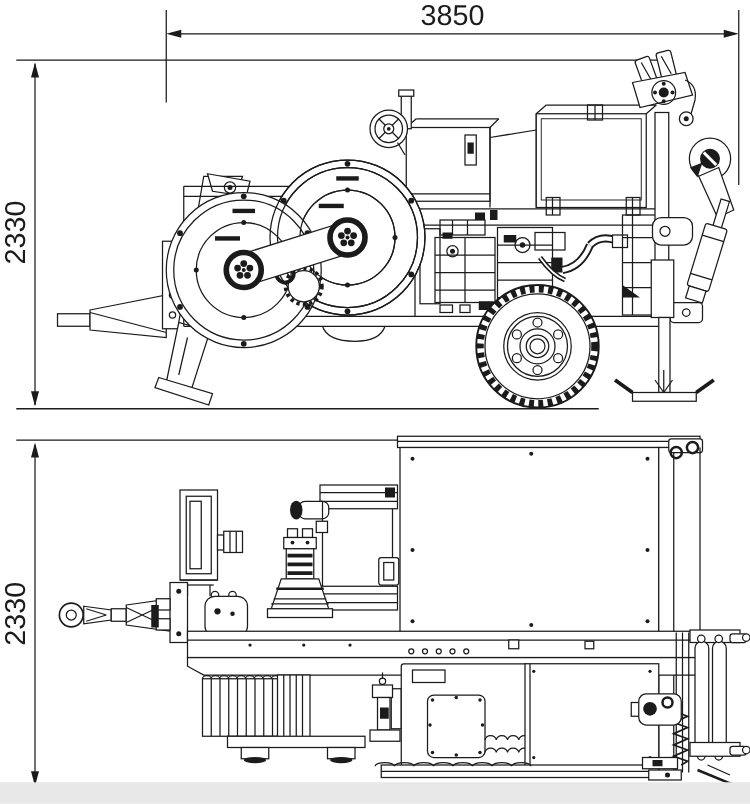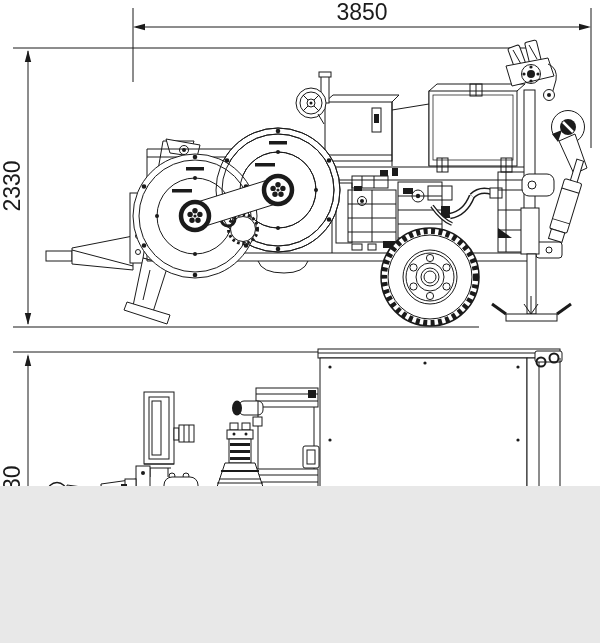--- a/index.html
+++ b/index.html
@@ -1,18 +1,18 @@
 <!DOCTYPE html>
 <html style="--line: #1b1b1b; --bg: #ffffff;"><head>
 <meta charset="utf-8">
 <style>
   :root { --line:#1b1b1b; --bg:#ffffff; }
   html,body { margin:0; padding:0; background:#e8e8e8; }
   .stage {
-    width:600px; height:486px; background:var(--bg); position:relative;
+    width:600px; height:626px; background:var(--bg); position:relative;
     margin:0 auto; overflow:hidden;
   }
   .stage svg { display:block; color:var(--line); }
   text {
     font-family:"Liberation Sans", sans-serif;
     fill:var(--line); stroke:none; font-size:23px;
   }
 </style>
 </head>
 <body>

